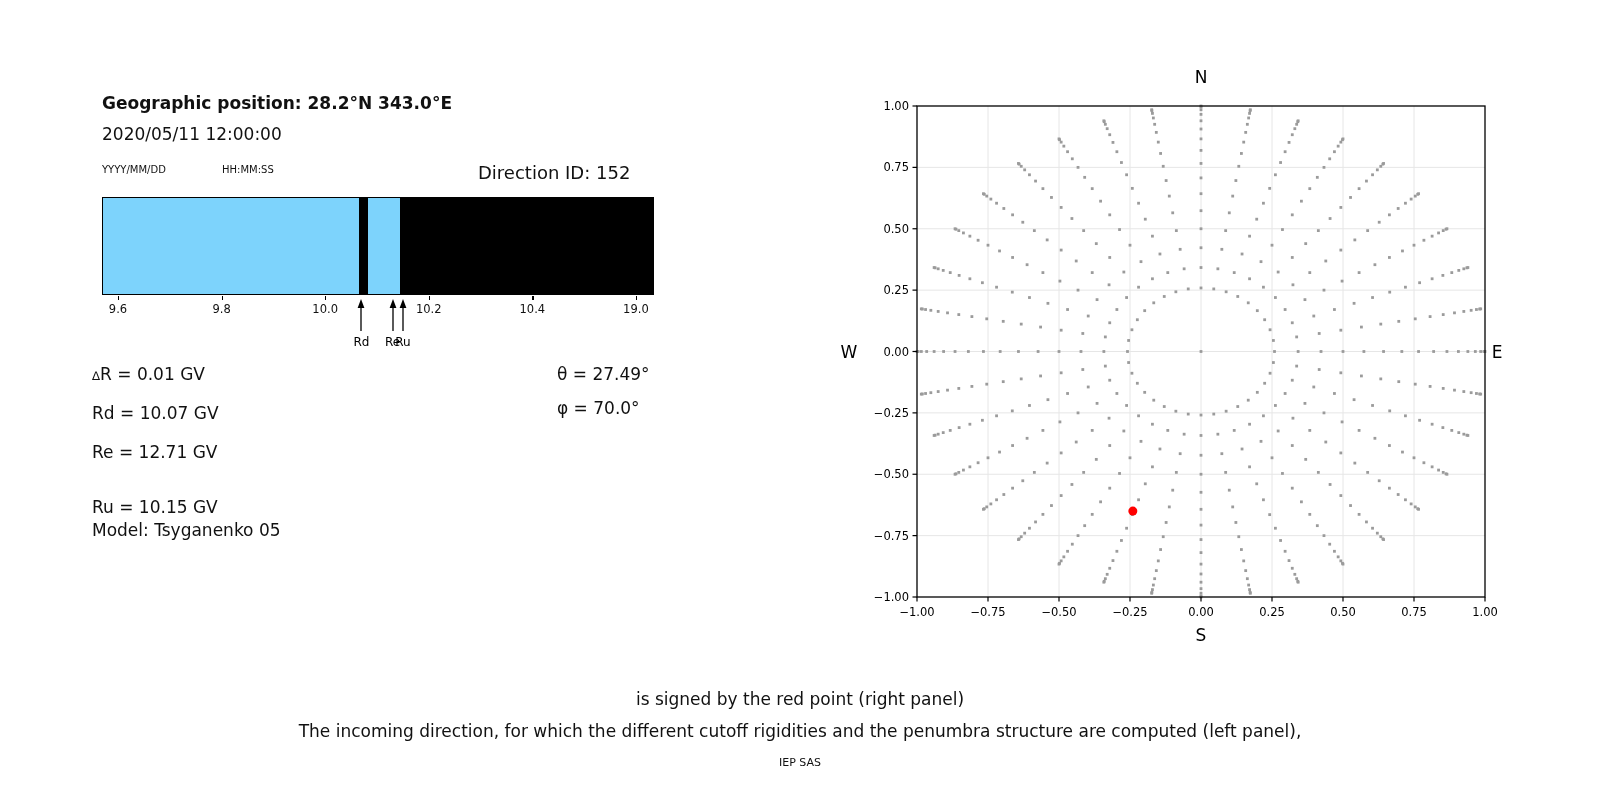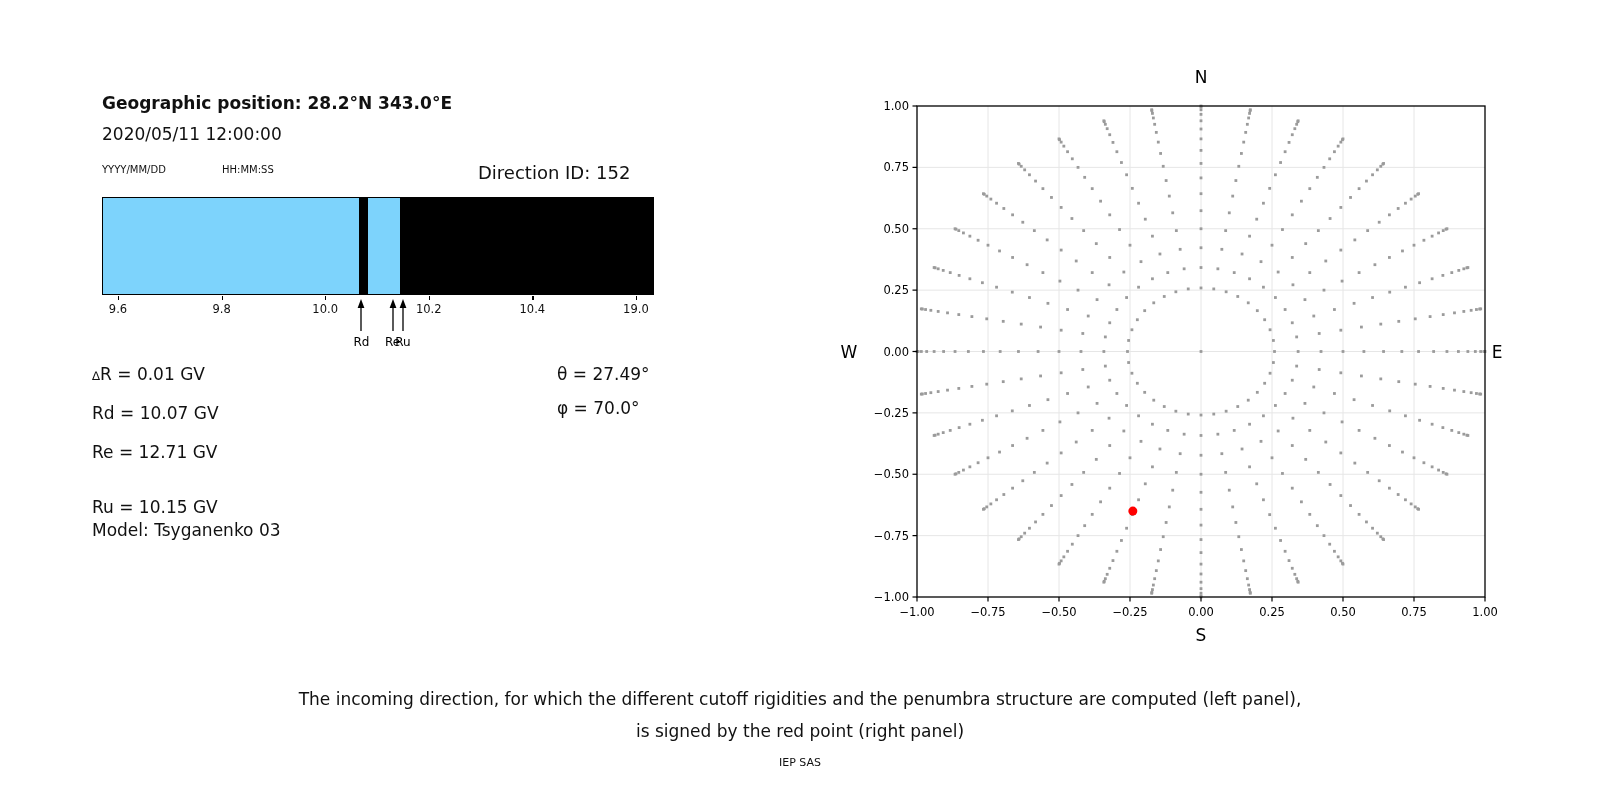--- a/index.html
+++ b/index.html
@@ -63,21 +63,21 @@
       <div class="marker" style="left: 299.859px;"><svg width="30" height="34" viewBox="0 0 30 34">
           <polygon points="15,1 11.6,10 18.4,10" fill="#000"></polygon>
           <line x1="15" y1="8" x2="15" y2="33" stroke="#000" stroke-width="1.3"></line>
         </svg><div class="mlab">Ru</div></div>
     </div>
 
   <div class="vrow t17" style="top:363px;"><span class="dsym">∆</span><span>R = 0.01 GV</span></div>
   <div class="vrow t17" style="top:402px;">Rd = 10.07 GV</div>
   <div class="vrow t17" style="top:441px;">Re = 12.71 GV</div>
   <div class="vrow t17" style="top:480px;margin-top:16px;">Ru = 10.15 GV</div>
-  <div class="vrow t17" style="top:519px;">Model: Tsyganenko 03</div>
+  <div class="vrow t17" style="top:519px;">Model: Tsyganenko 05</div>
   <div class="arow t17" style="top:363px;">θ = 27.49°</div>
   <div class="arow t17" style="top:397px;">φ = 70.0°</div>
 
   <svg id="dirplot" class="abs" style="left:830px;top:55px;" width="700" height="610" viewBox="0 0 700 610">
       <line x1="158" y1="51" x2="158" y2="542" stroke="#e6e6e6" stroke-width="1"></line>
       <line x1="229" y1="51" x2="229" y2="542" stroke="#e6e6e6" stroke-width="1"></line>
       <line x1="300" y1="51" x2="300" y2="542" stroke="#e6e6e6" stroke-width="1"></line>
       <line x1="371" y1="51" x2="371" y2="542" stroke="#e6e6e6" stroke-width="1"></line>
       <line x1="442" y1="51" x2="442" y2="542" stroke="#e6e6e6" stroke-width="1"></line>
       <line x1="513" y1="51" x2="513" y2="542" stroke="#e6e6e6" stroke-width="1"></line>
@@ -706,18 +706,18 @@
       <text x="79" y="116.375" text-anchor="end" font-size="11.5">0.75</text>
       <line x1="82.5" y1="51" x2="87" y2="51" stroke="#000" stroke-width="1.2"></line>
       <text x="79" y="55" text-anchor="end" font-size="11.5">1.00</text>
       <text x="371" y="28" text-anchor="middle" font-size="17">N</text>
       <text x="371" y="586" text-anchor="middle" font-size="17">S</text>
       <text x="19" y="302.5" text-anchor="middle" font-size="17">W</text>
       <text x="667" y="302.5" text-anchor="middle" font-size="17">E</text>
     </svg>
 
   <div id="caption" class="abs">
+    <div class="cline">is signed by the red point (right panel)</div>
     <div class="cline">The incoming direction, for which the different cutoff rigidities and the penumbra structure are computed (left panel),</div>
-    <div class="cline">is signed by the red point (right panel)</div>
     <div class="credit">IEP SAS</div>
   </div>
 
 </div>
 
 </body></html>

